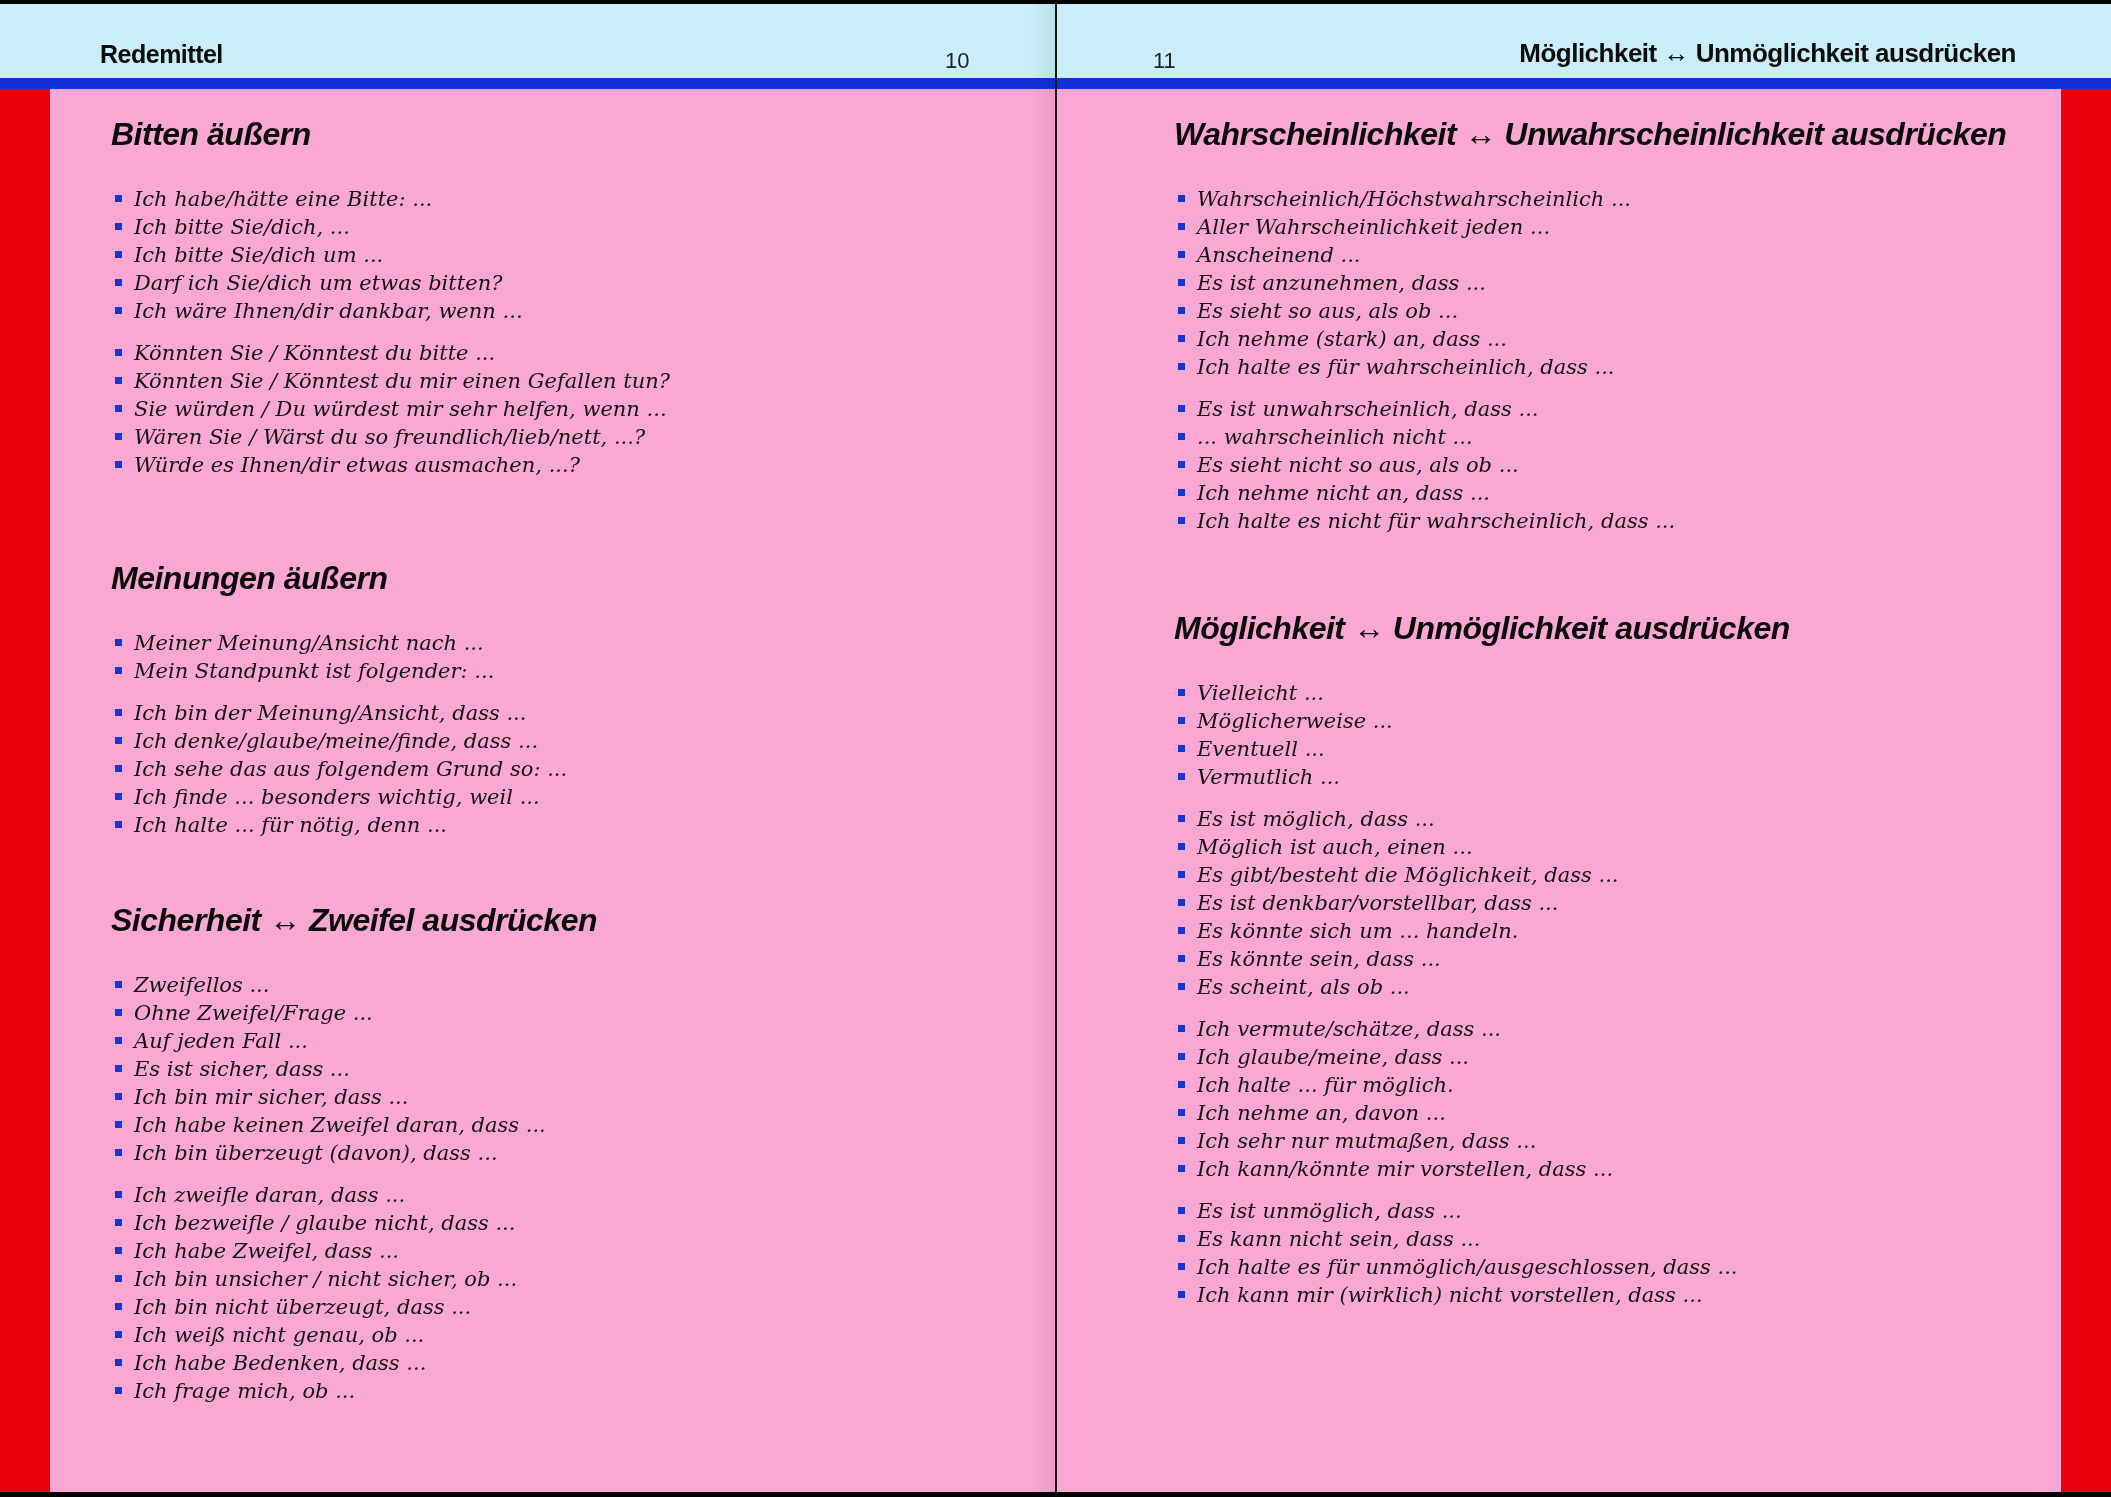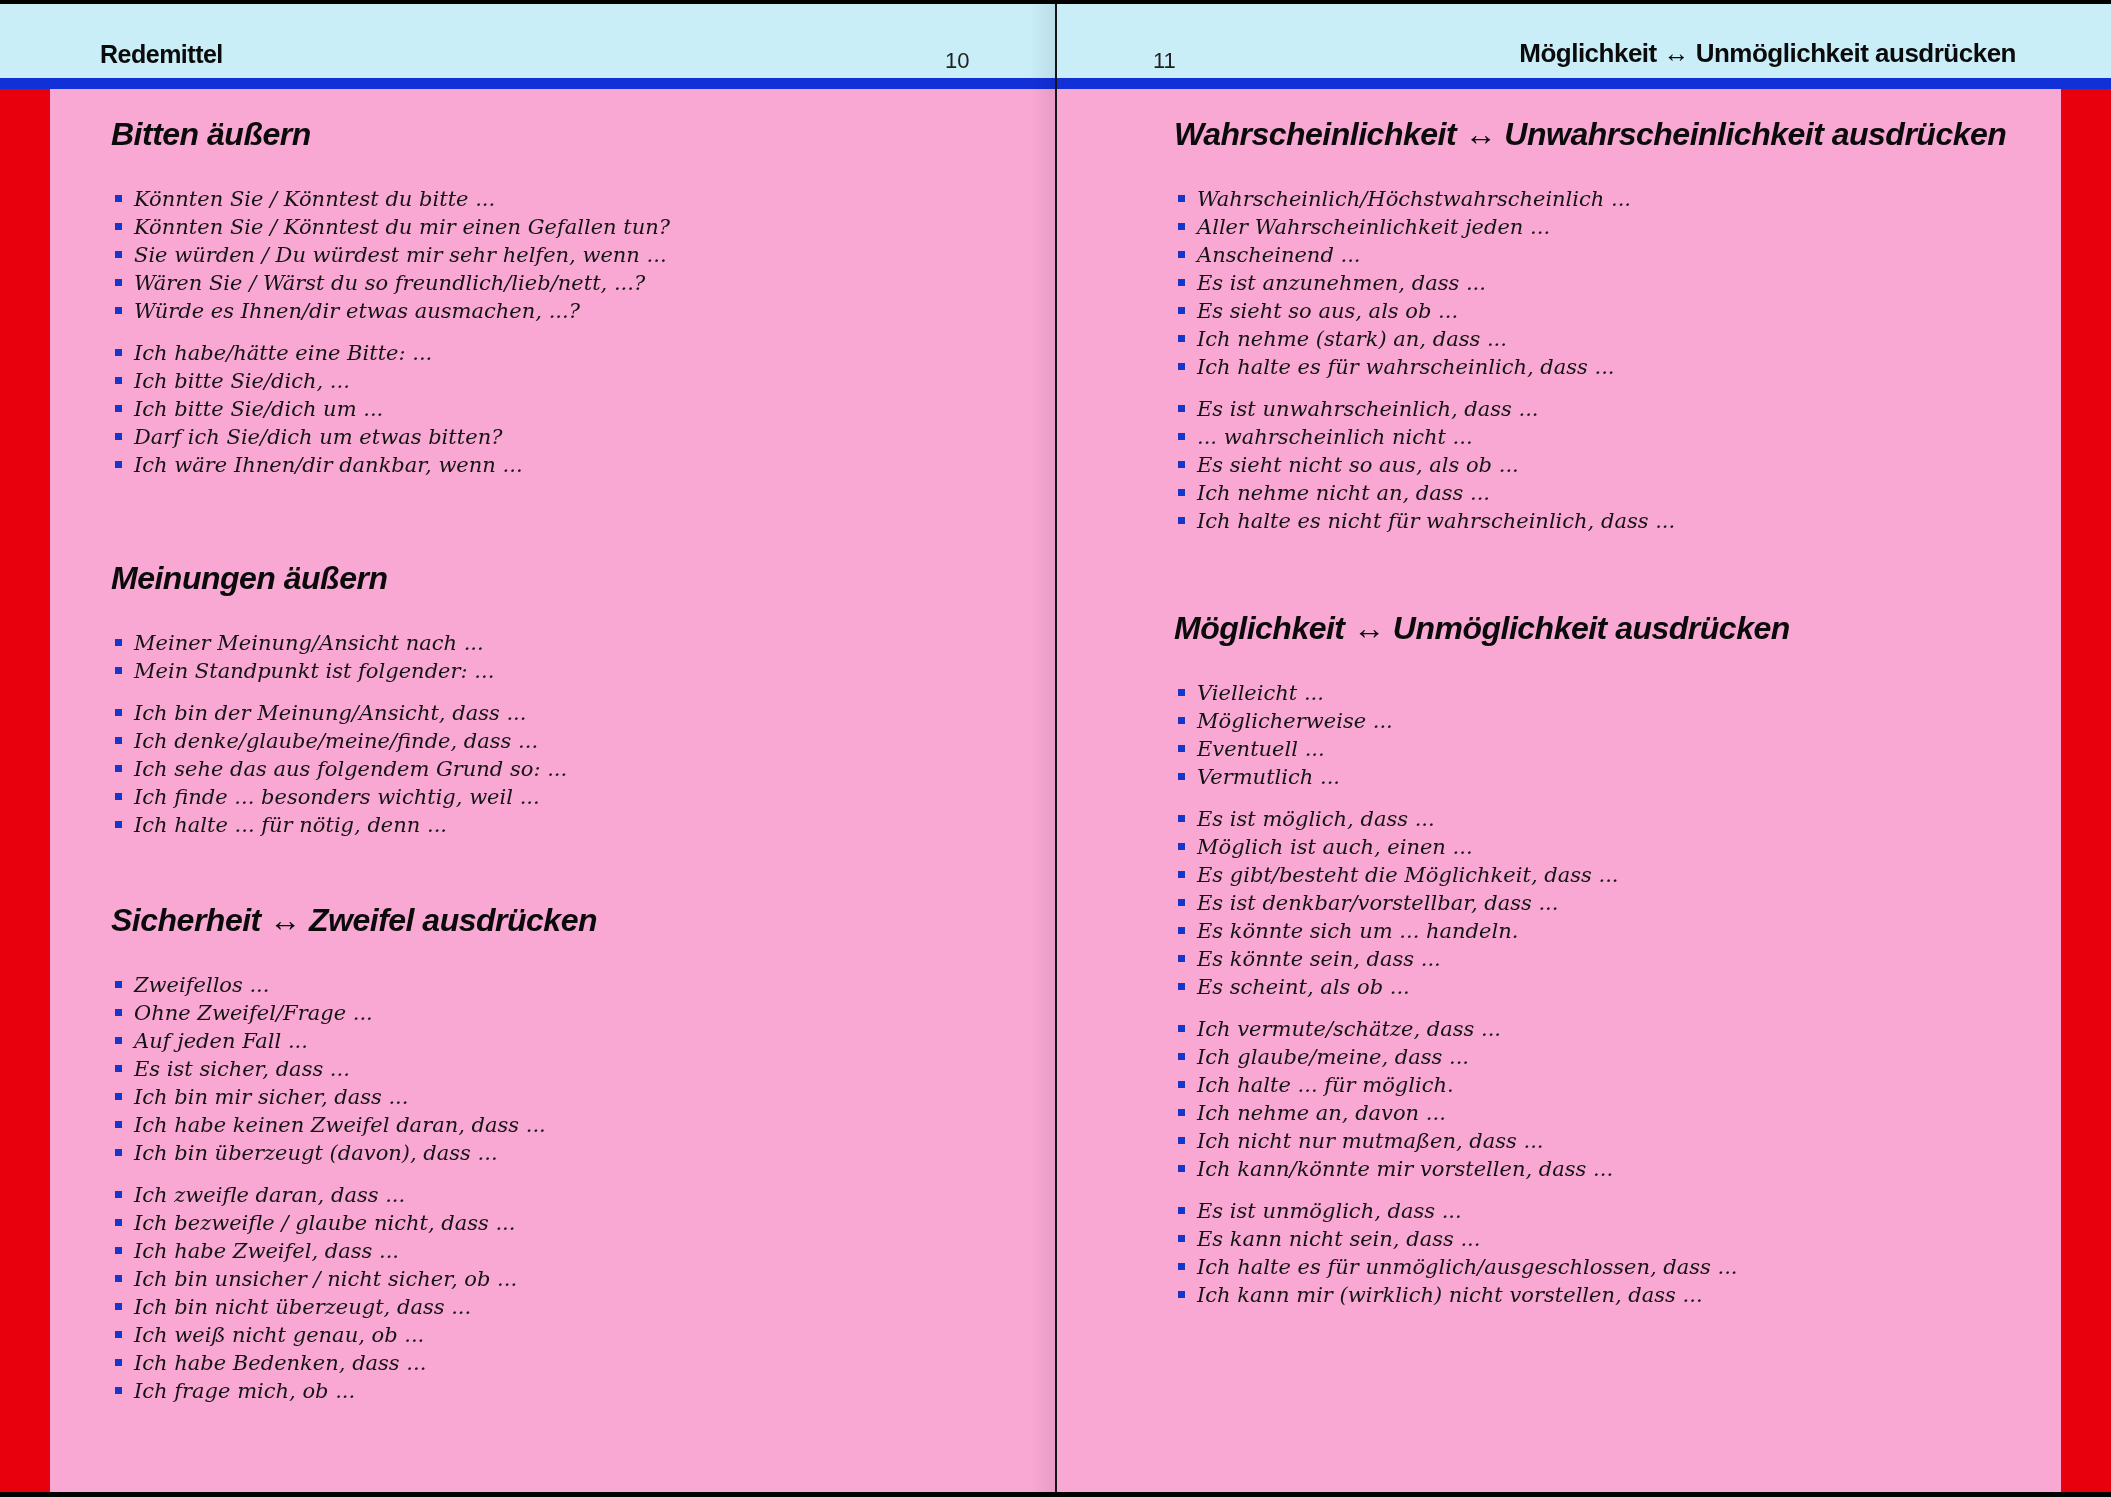--- a/index.html
+++ b/index.html
@@ -97,59 +97,59 @@
 
   <div class="stripe stripe-left"></div>
   <div class="stripe stripe-right"></div>
 
   <div class="page page-left" id="page-left">
       <section>
         <h2 class="section-title">Bitten äußern</h2>
         <div class="group">
           <div class="item">
             <span class="bullet"></span>
+            <span>Ich habe/hätte eine Bitte: ...</span>
+          </div>
+          <div class="item">
+            <span class="bullet"></span>
+            <span>Ich bitte Sie/dich, ...</span>
+          </div>
+          <div class="item">
+            <span class="bullet"></span>
+            <span>Ich bitte Sie/dich um ...</span>
+          </div>
+          <div class="item">
+            <span class="bullet"></span>
+            <span>Darf ich Sie/dich um etwas bitten?</span>
+          </div>
+          <div class="item">
+            <span class="bullet"></span>
+            <span>Ich wäre Ihnen/dir dankbar, wenn ...</span>
+          </div>
+        </div>
+        <div class="group">
+          <div class="item">
+            <span class="bullet"></span>
             <span>Könnten Sie / Könntest du bitte ...</span>
           </div>
           <div class="item">
             <span class="bullet"></span>
             <span>Könnten Sie / Könntest du mir einen Gefallen tun?</span>
           </div>
           <div class="item">
             <span class="bullet"></span>
             <span>Sie würden / Du würdest mir sehr helfen, wenn ...</span>
           </div>
           <div class="item">
             <span class="bullet"></span>
             <span>Wären Sie / Wärst du so freundlich/lieb/nett, ...?</span>
           </div>
           <div class="item">
             <span class="bullet"></span>
             <span>Würde es Ihnen/dir etwas ausmachen, ...?</span>
-          </div>
-        </div>
-        <div class="group">
-          <div class="item">
-            <span class="bullet"></span>
-            <span>Ich habe/hätte eine Bitte: ...</span>
-          </div>
-          <div class="item">
-            <span class="bullet"></span>
-            <span>Ich bitte Sie/dich, ...</span>
-          </div>
-          <div class="item">
-            <span class="bullet"></span>
-            <span>Ich bitte Sie/dich um ...</span>
-          </div>
-          <div class="item">
-            <span class="bullet"></span>
-            <span>Darf ich Sie/dich um etwas bitten?</span>
-          </div>
-          <div class="item">
-            <span class="bullet"></span>
-            <span>Ich wäre Ihnen/dir dankbar, wenn ...</span>
           </div>
         </div>
       </section>
       <section>
         <h2 class="section-title">Meinungen äußern</h2>
         <div class="group">
           <div class="item">
             <span class="bullet"></span>
             <span>Meiner Meinung/Ansicht nach ...</span>
           </div>
@@ -367,21 +367,21 @@
           <div class="item">
             <span class="bullet"></span>
             <span>Ich halte ... für möglich.</span>
           </div>
           <div class="item">
             <span class="bullet"></span>
             <span>Ich nehme an, davon ...</span>
           </div>
           <div class="item">
             <span class="bullet"></span>
-            <span>Ich nicht nur mutmaßen, dass ...</span>
+            <span>Ich sehr nur mutmaßen, dass ...</span>
           </div>
           <div class="item">
             <span class="bullet"></span>
             <span>Ich kann/könnte mir vorstellen, dass ...</span>
           </div>
         </div>
         <div class="group">
           <div class="item">
             <span class="bullet"></span>
             <span>Es ist unmöglich, dass ...</span>

